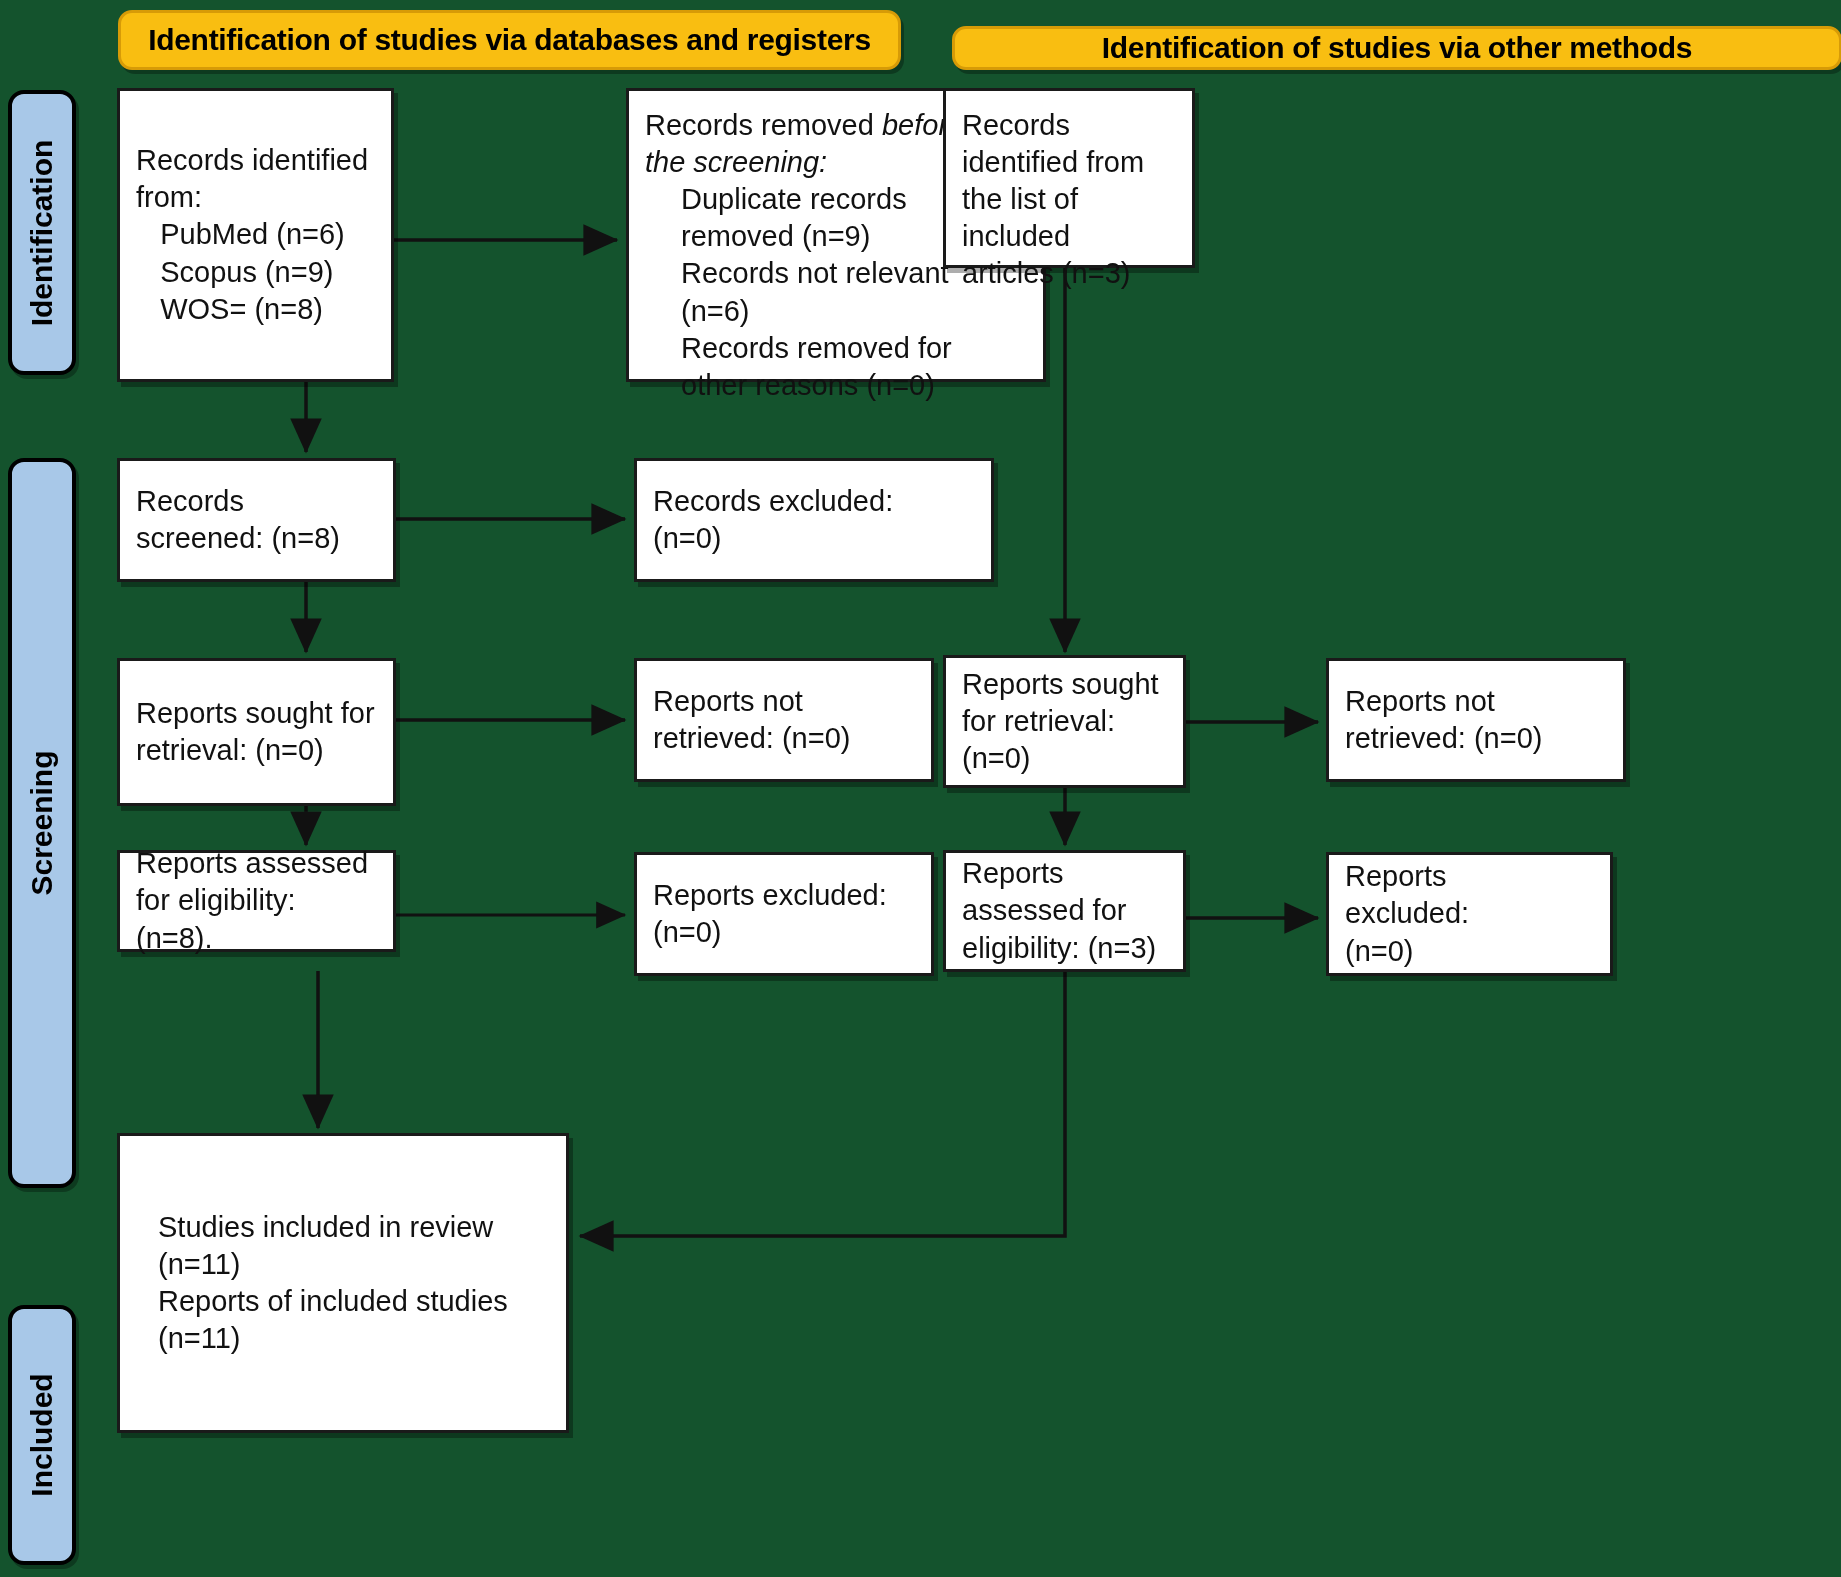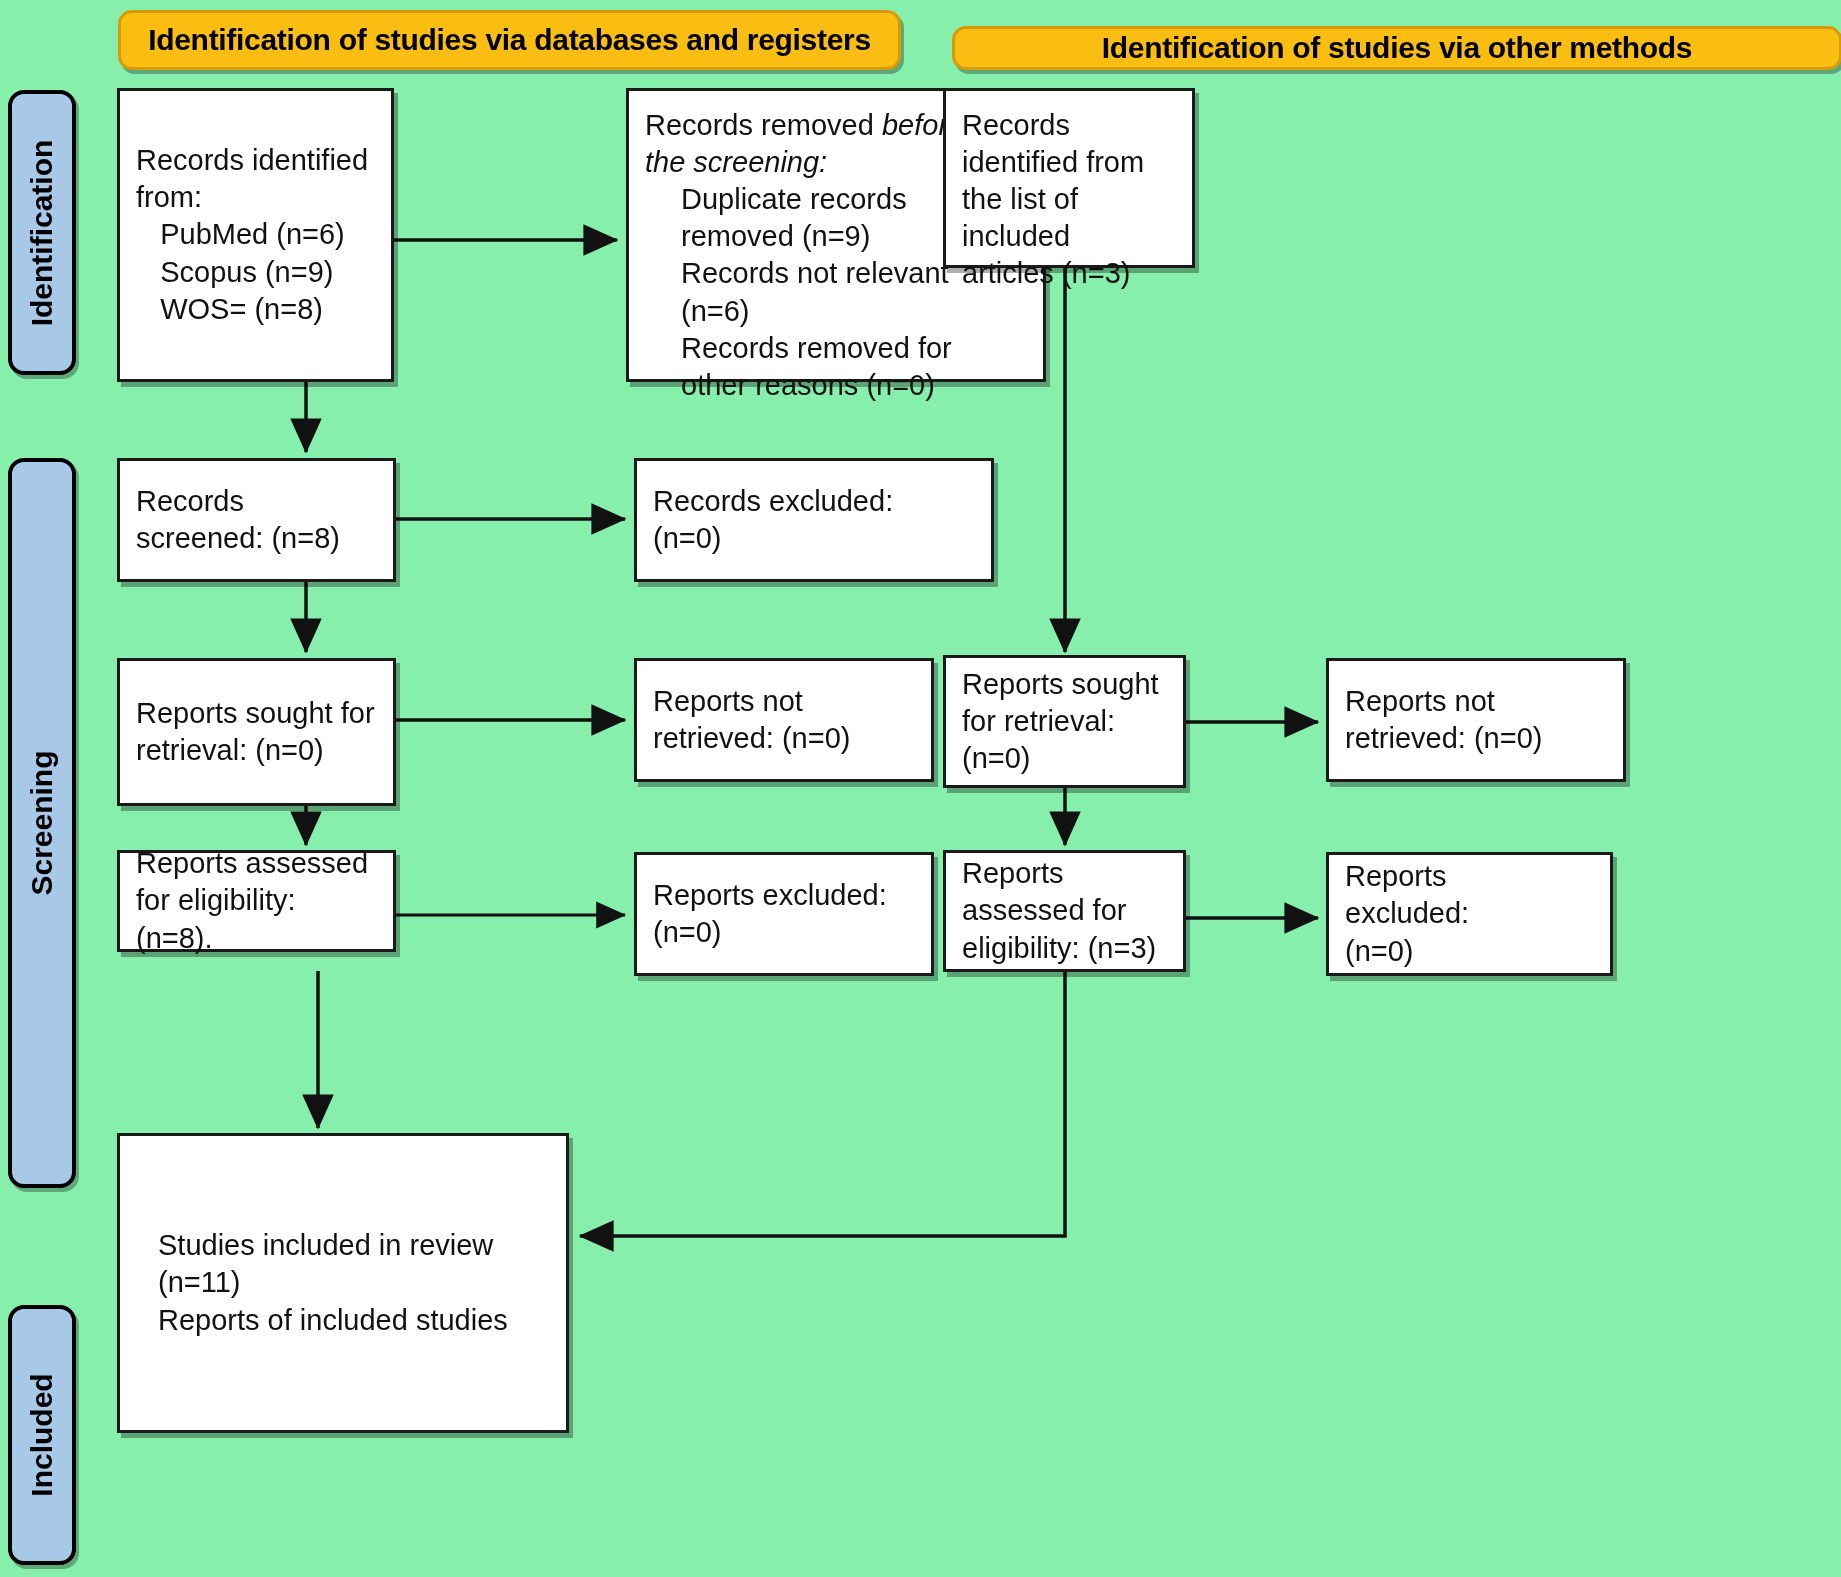--- a/index.html
+++ b/index.html
@@ -4,21 +4,21 @@
 <style>
   html, body {
     margin: 0;
     padding: 0;
     background: #ffffff;
   }
   #page {
     position: relative;
     width: 1841px;
     height: 1577px;
-    background: #86efac;
+    background: #14532d;
     font-family: "Liberation Sans", sans-serif;
     overflow: hidden;
   }
 
   
   .banner {
     position: absolute;
     background: #F9BE11;
     border: 3px solid #D79B07;
     border-radius: 14px;
@@ -221,15 +221,16 @@
 
   <div class="box" style="left:1326px; top:852px; width:287px; height:124px;">
     <div class="ln">Reports</div>
     <div class="ln">excluded:</div>
     <div class="ln">(n=0)</div>
   </div>
 
   <div class="box" style="left:117px; top:1133px; width:452px; height:300px;padding-left:38px;">
     <div class="ln">Studies included in review (n=11)</div>
     <div class="ln">Reports of included studies</div>
+    <div class="ln">(n=11)</div>
   </div>
 
 </div>
 
 </body></html>

